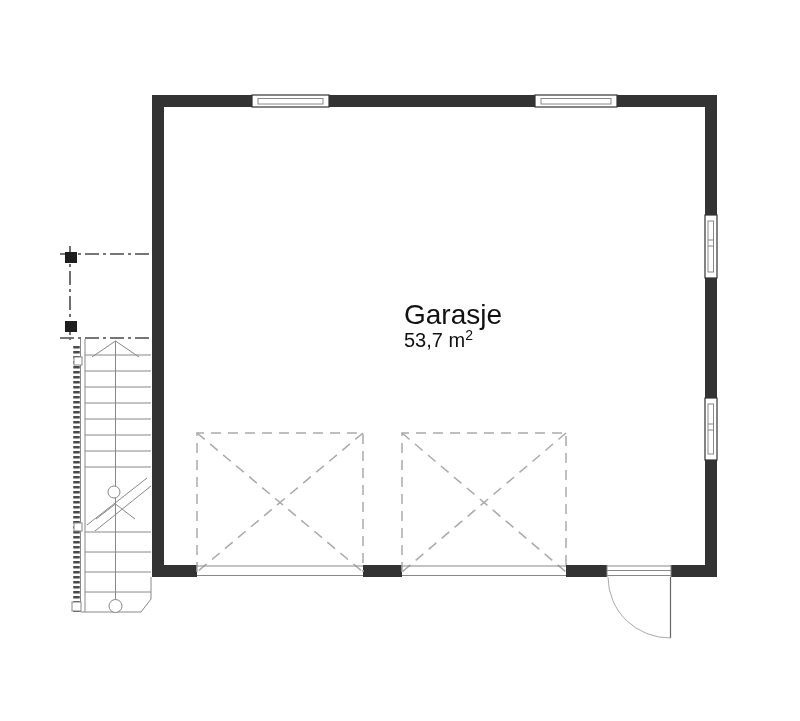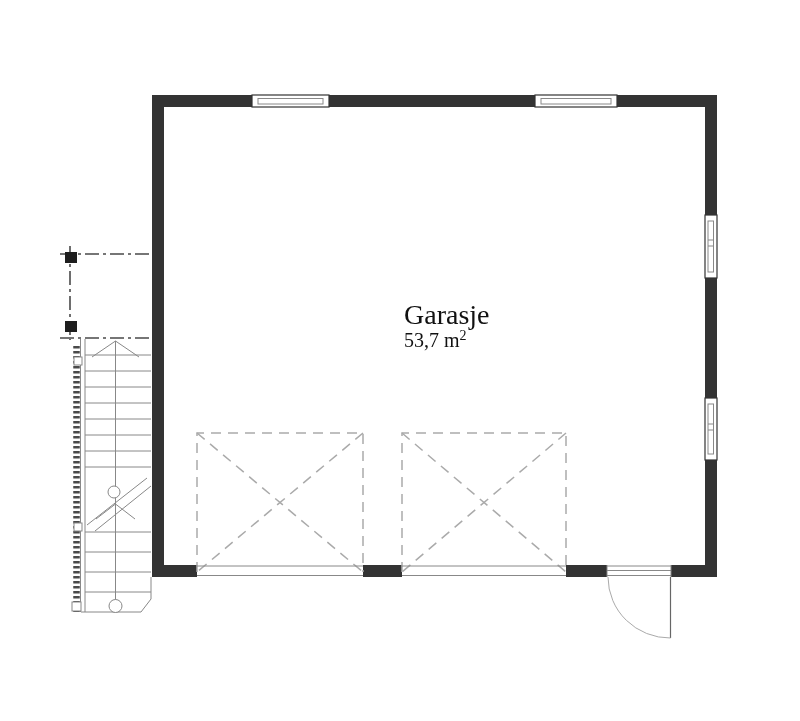--- a/index.html
+++ b/index.html
@@ -7,21 +7,20 @@
     padding: 0;
     background: #ffffff;
     font-family: "Liberation Sans", sans-serif;
   }
   #canvas {
     position: relative;
     width: 800px;
     height: 713px;
     background: #ffffff;
     overflow: hidden;
-    font-family: Liberation Serif, serif;
   }
   svg { display: block; }
 
   .wall        { fill: var(--wall); stroke: none; }
   .win-frame   { fill: #ffffff; stroke: var(--wall); stroke-width: 1.2; }
   .win-inner   { fill: none; stroke: var(--line-mid); stroke-width: 1; }
   .thin        { fill: none; stroke: var(--line-mid); stroke-width: 1; }
   .thin-light  { fill: none; stroke: var(--line-light); stroke-width: 1; }
   .dashdot     { fill: none; stroke: var(--outline); stroke-width: 1.6; stroke-dasharray: 14 4 3 4; }
   .dashed      { fill: none; stroke: var(--line-light); stroke-width: 1.5; stroke-dasharray: 10 7; }

